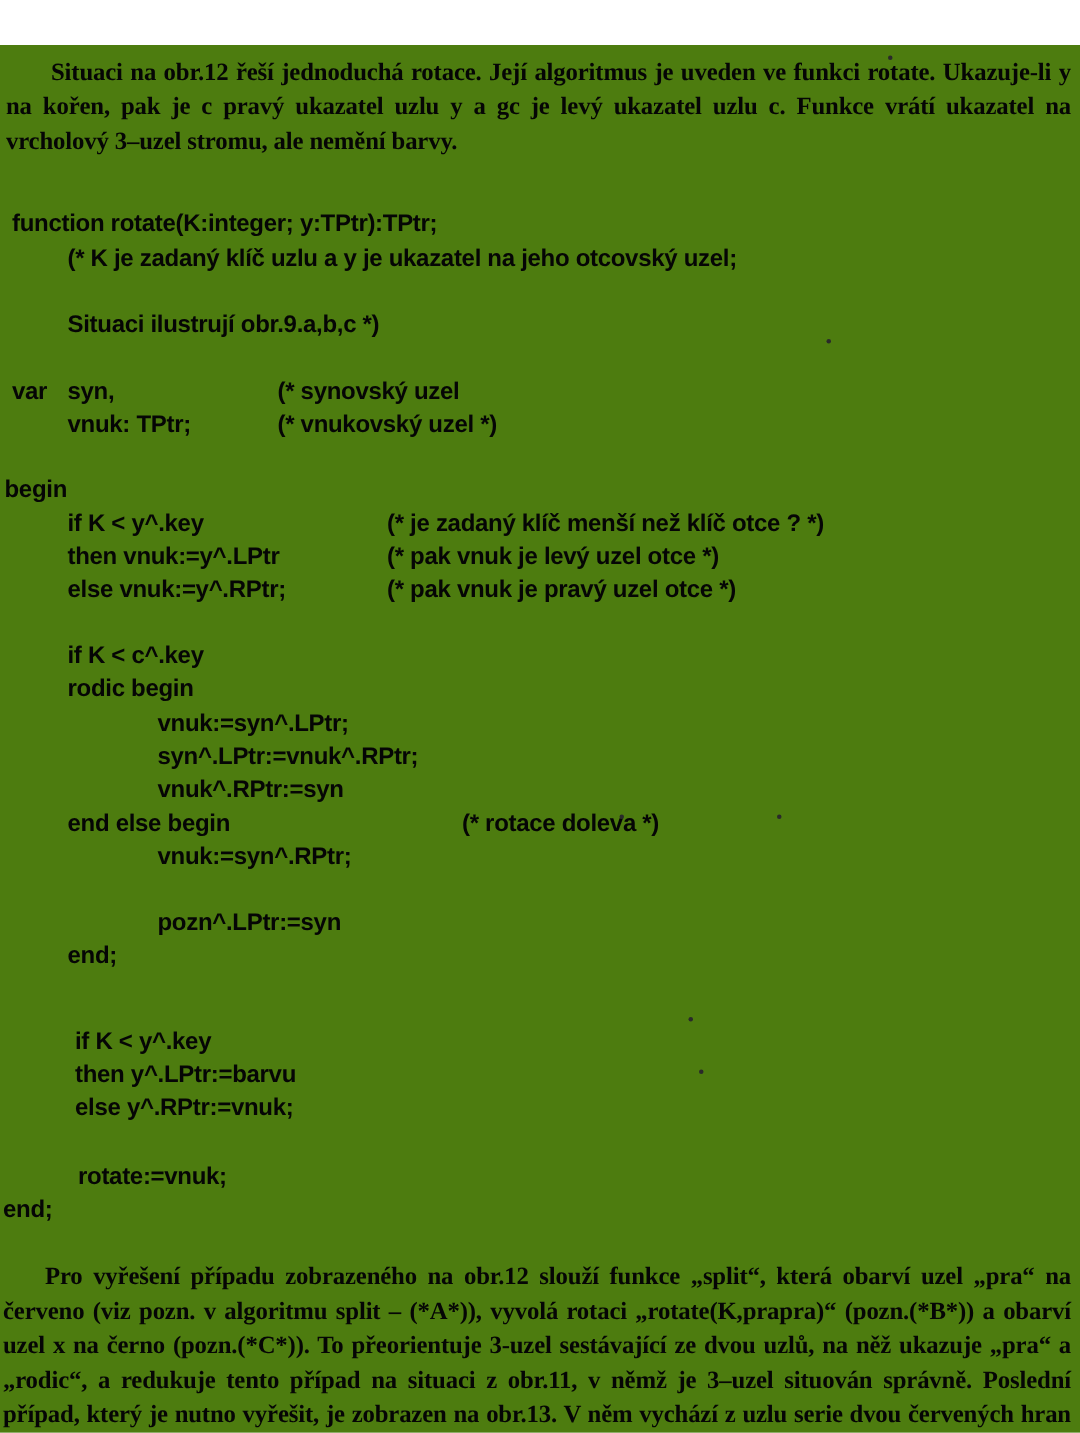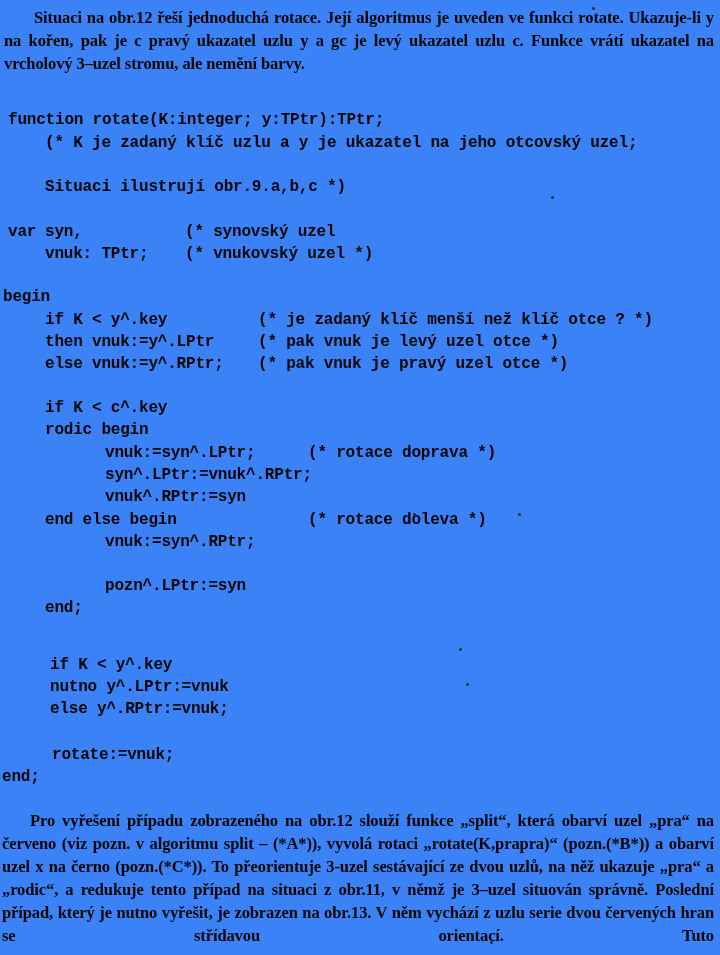--- a/index.html
+++ b/index.html
@@ -4,21 +4,21 @@
 <style>
   html, body { margin: 0; padding: 0; }
   body {
     width: 720px; height: 955px;
     background: #ffffff;
     position: relative;
     overflow: hidden;
     color: #000000;
     font-family: "Liberation Serif", serif;
   }
-  .page { position: absolute; inset: 0; background: #3b82f6; }
+  .page { position: absolute; inset: 0; background: #4d7c0f; margin-top: 30px; }
   .para {
     position: absolute;
     margin: 0;
     font-weight: bold;
     font-size: 16.5px;
     line-height: 23px;
     text-align: justify;
     letter-spacing: -0.1px;
     color: #050505;
   }
@@ -27,21 +27,21 @@
   .codeblock {
     position: absolute;
     top: 110px; left: 2px;
     width: 716px; height: 692px;
     font-family: "Liberation Sans", sans-serif;
     font-weight: bold;
     font-size: 16px;
     letter-spacing: -0.2px;
     color: #050505;
   }
-  .cs { position: absolute; white-space: pre; line-height: 20px; font-family: Liberation Mono, monospace; }
+  .cs { position: absolute; white-space: pre; line-height: 20px; }
   .speck {
     position: absolute;
     width: 3px; height: 3px;
     background: #2a2a2a;
     border-radius: 50%;
   }
 </style>
 </head>
 <body>
 
@@ -66,31 +66,30 @@
     <span class="cs" style="top:200px; left:43px">if K &lt; y^.key</span>
     <span class="cs" style="top:200px; left:256px">(* je zadaný klíč menší než klíč otce ? *)</span>
     <span class="cs" style="top:222px; left:43px">then vnuk:=y^.LPtr</span>
     <span class="cs" style="top:222px; left:256px">(* pak vnuk je levý uzel otce *)</span>
     <span class="cs" style="top:244px; left:43px">else vnuk:=y^.RPtr;</span>
     <span class="cs" style="top:244px; left:256px">(* pak vnuk je pravý uzel otce *)</span>
 
     <span class="cs" style="top:288px; left:43px">if K &lt; c^.key</span>
     <span class="cs" style="top:310px; left:43px">rodic begin</span>
     <span class="cs" style="top:333px; left:103px">vnuk:=syn^.LPtr;</span>
-    <span class="cs" style="top:333px; left:306px">(* rotace doprava *)</span>
     <span class="cs" style="top:355px; left:103px">syn^.LPtr:=vnuk^.RPtr;</span>
     <span class="cs" style="top:377px; left:103px">vnuk^.RPtr:=syn</span>
     <span class="cs" style="top:400px; left:43px">end else begin</span>
     <span class="cs" style="top:400px; left:306px">(* rotace doleva *)</span>
     <span class="cs" style="top:422px; left:103px">vnuk:=syn^.RPtr;</span>
     <span class="cs" style="top:466px; left:103px">pozn^.LPtr:=syn</span>
     <span class="cs" style="top:488px; left:43px">end;</span>
 
     <span class="cs" style="top:545px; left:48px">if K &lt; y^.key</span>
-    <span class="cs" style="top:567px; left:48px">nutno y^.LPtr:=vnuk</span>
+    <span class="cs" style="top:567px; left:48px">then y^.LPtr:=barvu</span>
     <span class="cs" style="top:589px; left:48px">else y^.RPtr:=vnuk;</span>
 
     <span class="cs" style="top:635px; left:50px">rotate:=vnuk;</span>
     <span class="cs" style="top:657px; left:0px">end;</span>
   </div>
 
   <p class="para para2">Pro vyřešení případu zobrazeného na obr.12 slouží funkce „split“, která obarví uzel „pra“ na červeno (viz pozn. v algoritmu split – (*A*)), vyvolá rotaci „rotate(K,prapra)“ (pozn.(*B*)) a obarví uzel x na černo (pozn.(*C*)). To přeorientuje 3-uzel sestávající ze dvou uzlů, na něž ukazuje „pra“ a „rodic“, a redukuje tento případ na situaci z obr.11, v němž je 3–uzel situován správně. Poslední případ, který je nutno vyřešit, je zobrazen na obr.13. V něm vychází z uzlu serie dvou červených hran se střídavou orientací. Tuto</p>
 
   <div class="speck" style="top:7px;   left:592px"></div>
   <div class="speck" style="top:196px; left:551px"></div>

